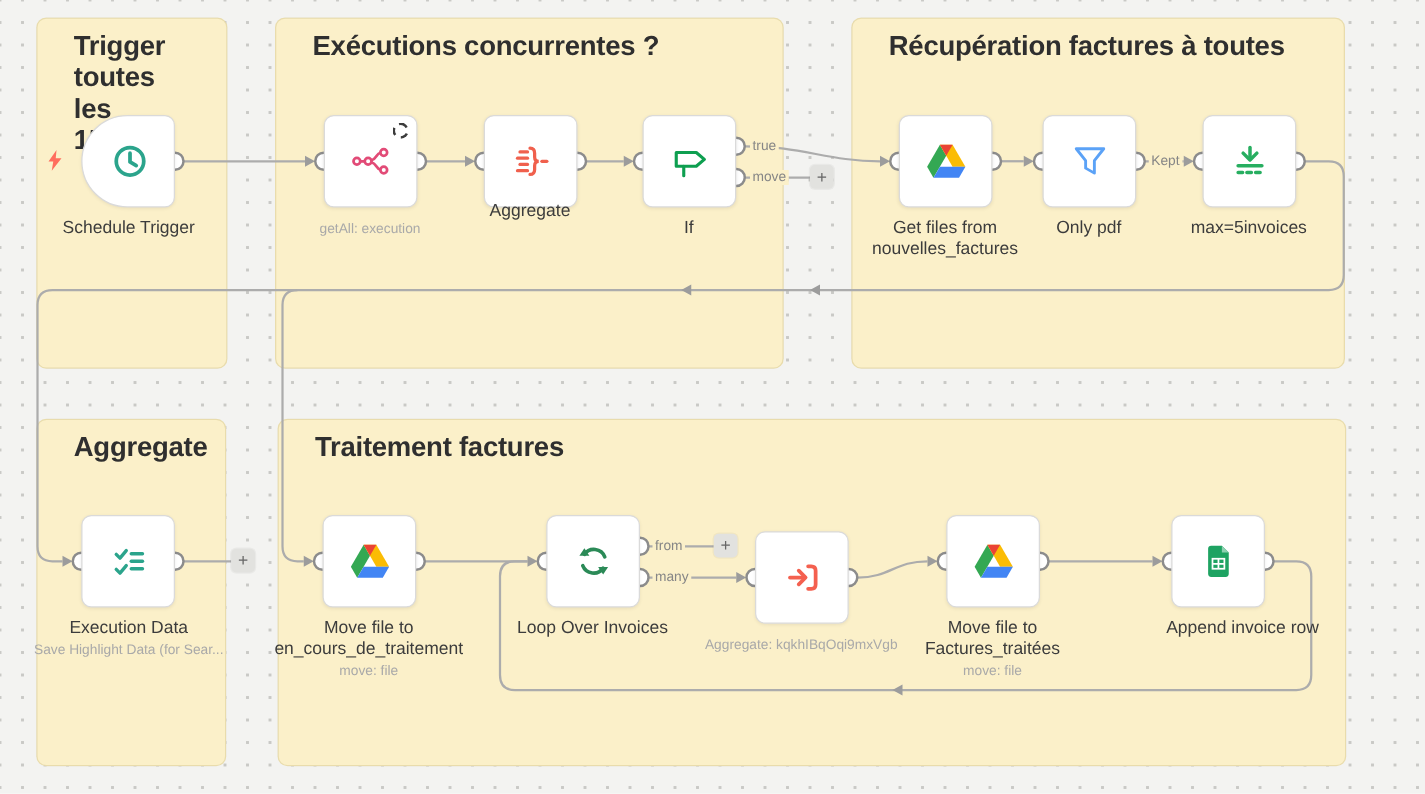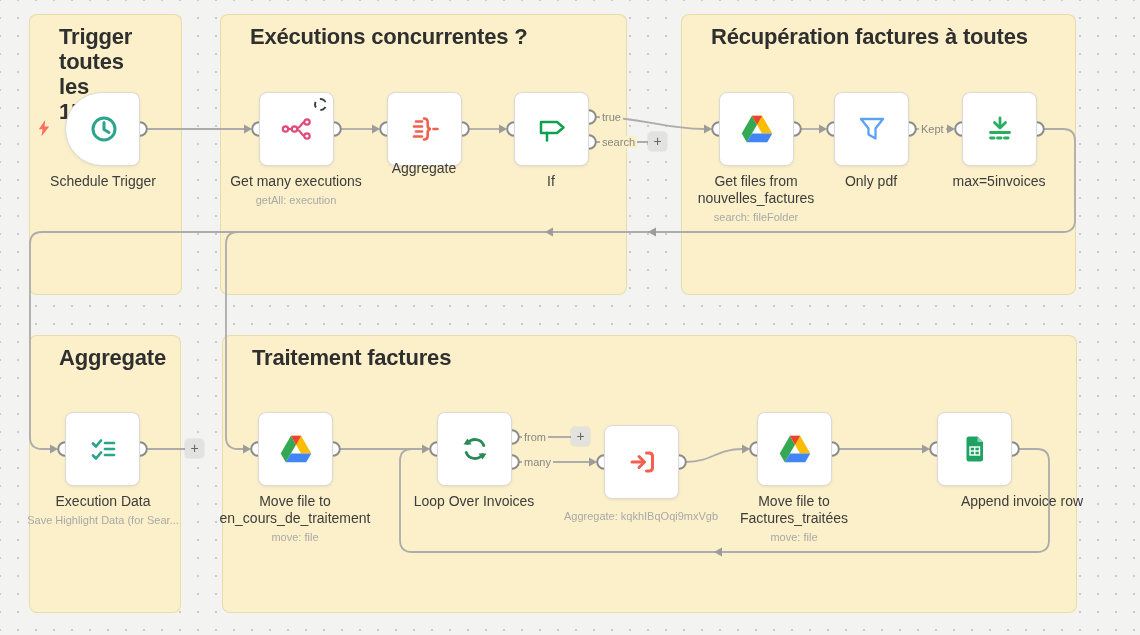--- a/index.html
+++ b/index.html
@@ -126,21 +126,21 @@
       <circle cx="604" cy="462" r="6.8"></circle>
       <circle cx="679" cy="462" r="6.8"></circle>
       <circle cx="757" cy="449" r="6.8"></circle>
       <circle cx="832" cy="449" r="6.8"></circle>
       <circle cx="937" cy="449" r="6.8"></circle>
       <circle cx="1012" cy="449" r="6.8"></circle>
     </g>
   </svg>
 
   <div class="plabel" style="left:600px;top:111px">true</div>
-  <div class="plabel" style="left:600px;top:136px">search</div>
+  <div class="plabel" style="left:600px;top:136px">move</div>
   <div class="plabel" style="left:919px;top:123px">Kept</div>
   <div class="plabel" style="left:522px;top:431px">from</div>
   <div class="plabel" style="left:522px;top:456px">many</div>
 
   <div class="plus" style="left:648px;top:132px">+</div>
   <div class="plus" style="left:185px;top:439px">+</div>
   <div class="plus" style="left:571px;top:427px">+</div>
 
   <svg class="bolt" style="left:38px;top:120px" width="12" height="17" viewBox="0 0 12 17">
     <path d="M7.2,0 L0.8,9.2 L4.6,9.2 L3.4,16.5 L11.2,6.6 L6.6,6.6 Z" fill="#ff6e5e"></path>
@@ -276,33 +276,31 @@
         <line x1="17.75" y1="16" x2="17.75" y2="24"></line>
         <line x1="13" y1="20" x2="22.5" y2="20"></line>
       </g>
     </svg>
   </div>
 
   <div class="ncap" style="left:-7px;top:173px">
     <div class="nl">Schedule Trigger</div>
   </div>
   <div class="ncap" style="left:186px;top:173px">
-    <div class="nl">Get many executions</div>
     <div class="ns">getAll: execution</div>
   </div>
   <div class="ncap" style="left:314px;top:160px">
     <div class="nl">Aggregate</div>
   </div>
   <div class="ncap" style="left:441px;top:173px">
     <div class="nl">If</div>
   </div>
   <div class="ncap" style="left:646px;top:173px">
     <div class="nl">Get files from
 nouvelles_factures</div>
-    <div class="ns">search: fileFolder</div>
   </div>
   <div class="ncap" style="left:761px;top:173px">
     <div class="nl">Only pdf</div>
   </div>
   <div class="ncap" style="left:889px;top:173px">
     <div class="nl">max=5invoices</div>
   </div>
   <div class="ncap" style="left:-7px;top:493px">
     <div class="nl">Execution Data</div>
     <div class="ns">Save Highlight Data (for Sear...</div>
@@ -316,17 +314,17 @@
     <div class="nl">Loop Over Invoices</div>
   </div>
   <div class="ncap" style="left:531px;top:506px">
     <div class="ns">Aggregate: kqkhIBqOqi9mxVgb</div>
   </div>
   <div class="ncap" style="left:684px;top:493px">
     <div class="nl">Move file to
 Factures_traitées</div>
     <div class="ns">move: file</div>
   </div>
-  <div class="ncap" style="left:912px;top:493px">
+  <div class="ncap" style="left:884px;top:493px">
     <div class="nl">Append invoice row</div>
   </div>
 
 </div>
 
 </body></html>

